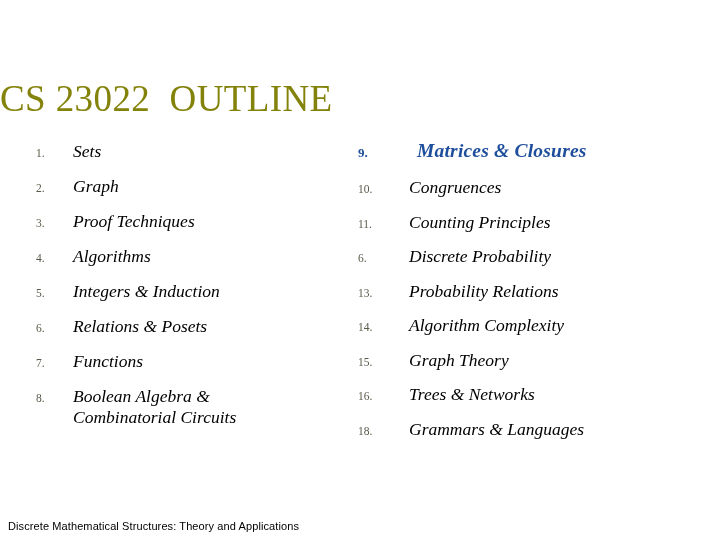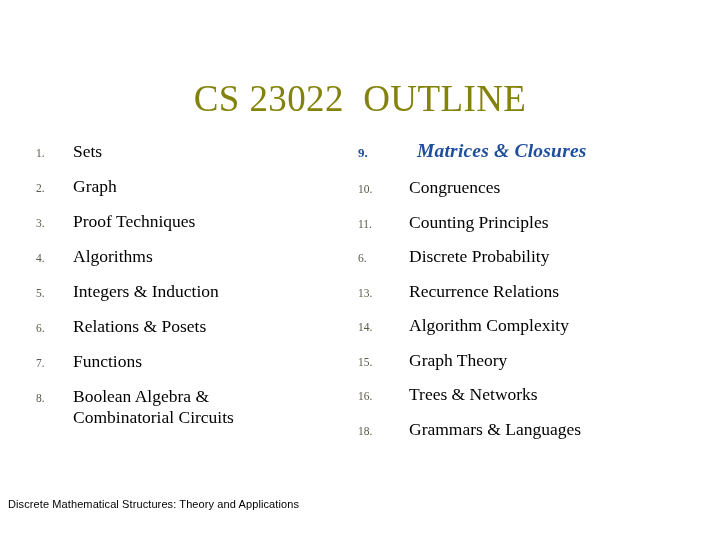--- a/index.html
+++ b/index.html
@@ -22,21 +22,21 @@
     width: 720px;
     height: 540px;
   }
 
   
   #slide-title {
     position: absolute;
     left: 0;
     top: 78px;
     width: 720px;
-    text-align: center;
+    text-align: left;
     font-family: "Liberation Serif", "DejaVu Serif", serif;
     font-size: 37px;
     line-height: 42px;
     letter-spacing: 0.4px;
     color: #83820a;
     white-space: pre;
   }
 
   
   .outline-column {
@@ -67,20 +67,21 @@
     width: 51px;
   }
 
   .item-label {
     flex: 1 1 auto;
     font-family: "Liberation Serif", "DejaVu Serif", serif;
     font-size: 17.5px;
     line-height: 21px;
     color: #000000;
     white-space: pre-line;
+    font-style: italic;
   }
 
   
   .outline-item.accent .item-number {
     color: #1f4e9c;
     font-weight: bold;
     font-size: 13px;
   }
   .outline-item.accent .item-label {
     color: #1f4e9c;
@@ -93,21 +94,21 @@
 
   
   #column-left  .outline-item { margin-bottom: 13px; }
   #column-right .outline-item { margin-bottom: 12.5px; }
   #column-right .outline-item.accent { margin-bottom: 14px; }
 
   
   #footer-note {
     position: absolute;
     left: 8px;
-    top: 497px;
+    top: 519px;
     font-family: "Liberation Sans", "DejaVu Sans", sans-serif;
     font-size: 11px;
     line-height: 14px;
     color: #000000;
     letter-spacing: 0.1px;
     white-space: nowrap;
   }
 </style>
 </head>
 <body>
@@ -164,21 +165,21 @@
     <div class="outline-item">
       <span class="item-number">11.</span>
       <span class="item-label">Counting Principles</span>
     </div>
     <div class="outline-item">
       <span class="item-number">6.</span>
       <span class="item-label">Discrete Probability</span>
     </div>
     <div class="outline-item">
       <span class="item-number">13.</span>
-      <span class="item-label">Recurrence Relations</span>
+      <span class="item-label">Probability Relations</span>
     </div>
     <div class="outline-item">
       <span class="item-number">14.</span>
       <span class="item-label">Algorithm Complexity</span>
     </div>
     <div class="outline-item">
       <span class="item-number">15.</span>
       <span class="item-label">Graph Theory</span>
     </div>
     <div class="outline-item">

